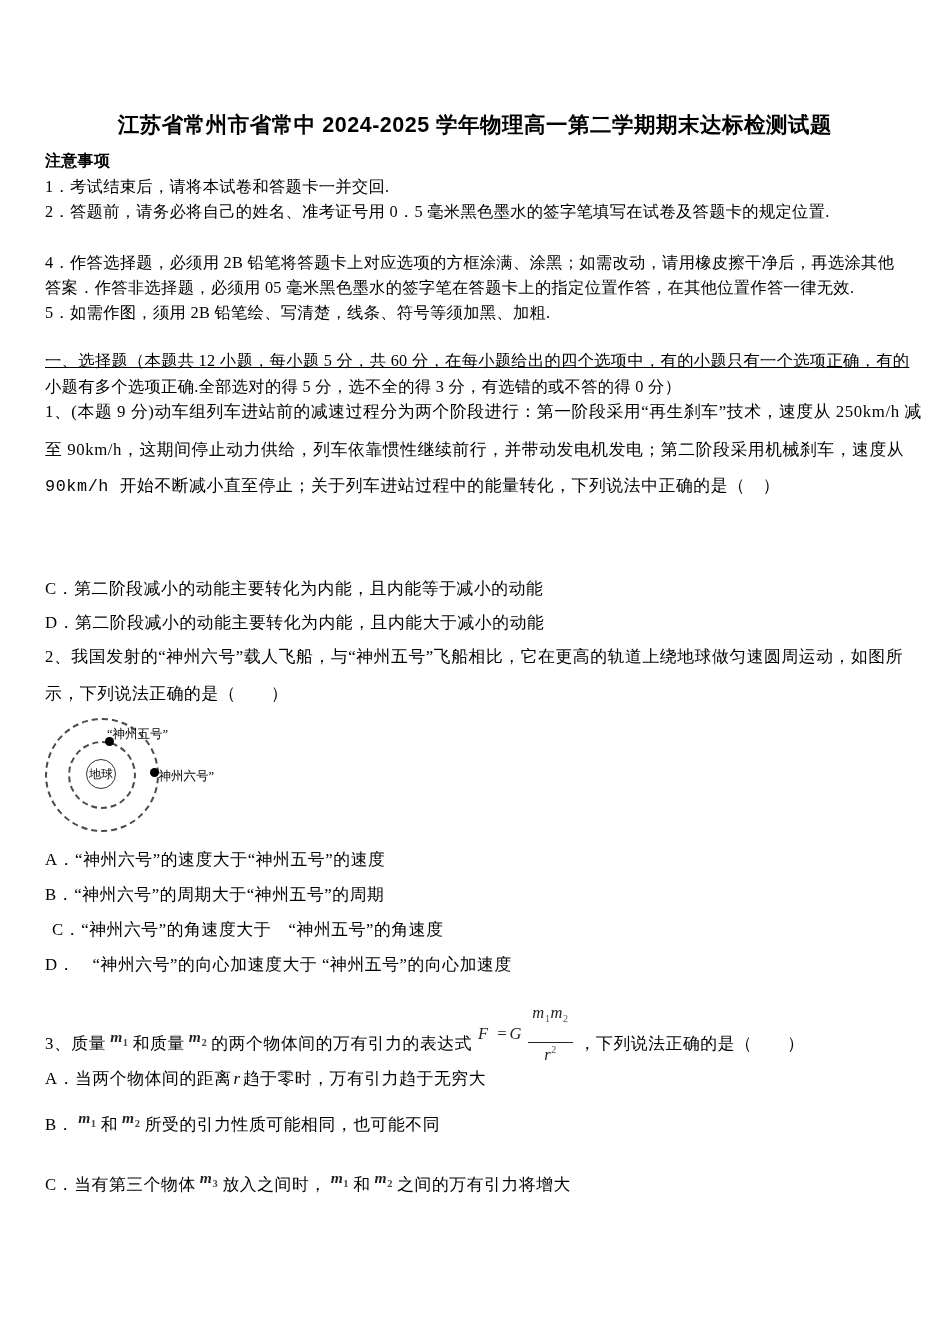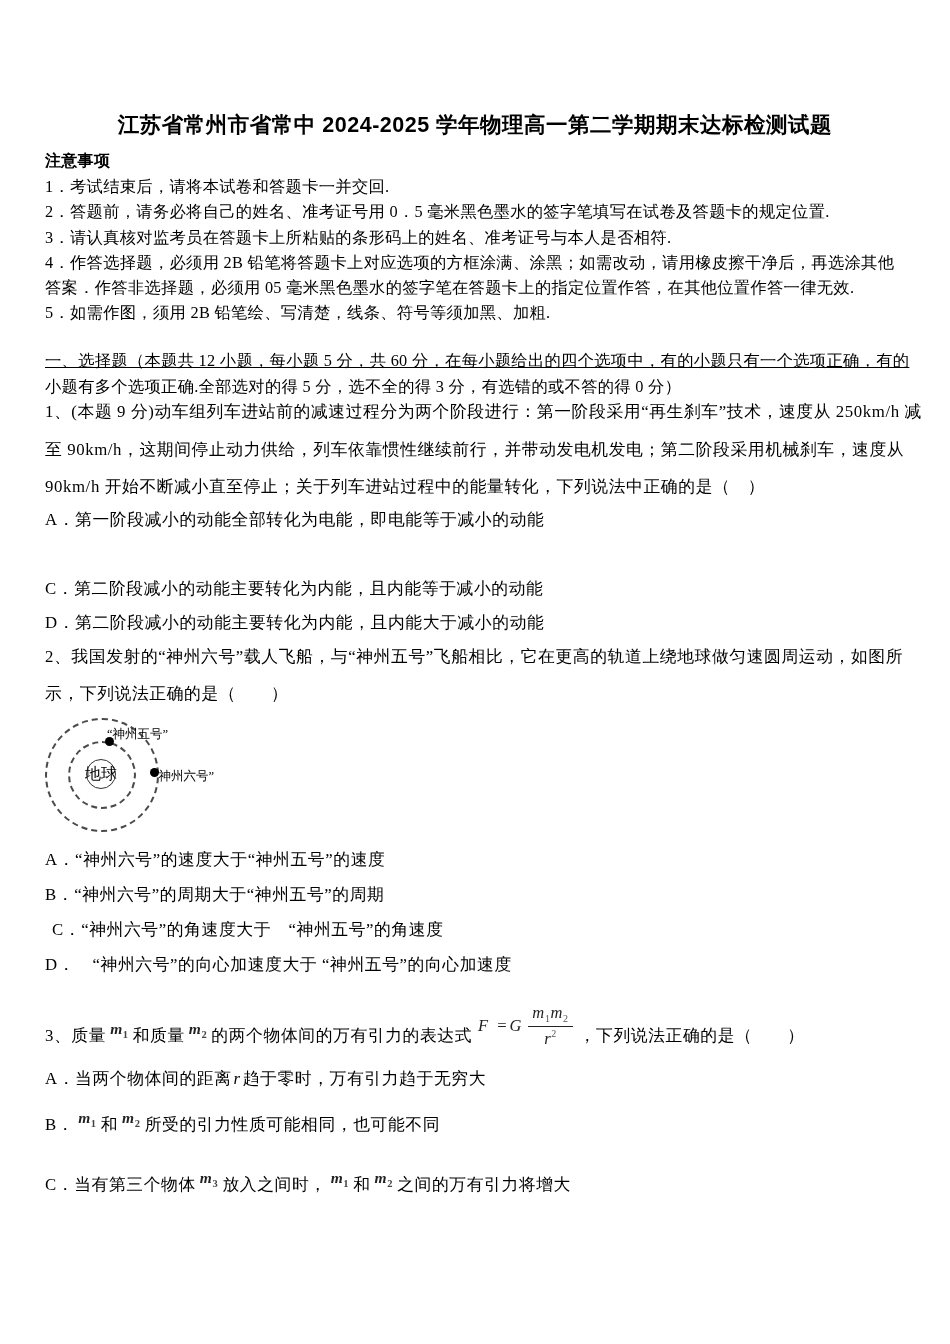--- a/index.html
+++ b/index.html
@@ -46,64 +46,62 @@
     display:inline-flex;align-items:center;
     position:relative;top:-11px;
     font-family:"Liberation Serif","DejaVu Serif",serif;
     font-style:italic;
     font-size:16.5px;color:#222;
     margin:0 6px;
     vertical-align:middle;
   }
   .formula .lhs{letter-spacing:2px;}
   .frac{display:inline-block;text-align:center;margin-left:5px;vertical-align:middle;}
-  .frac .num{display:block;border-bottom:1.2px solid #222;padding:0 4px 1px 4px;line-height:1.05;}
+  .frac .num{display:block;border-bottom:1.2px solid #222;padding:0 4px 17px 4px;line-height:1.05;}
   .frac .den{display:block;line-height:1.15;padding-top:1px;}
   .frac sub{font-size:10px;font-style:normal;color:#555;}
   .frac sup{font-size:10px;font-style:normal;color:#555;}
   
   .figure{position:absolute;left:45px;top:715px;width:210px;height:122px;}
   .orbit{position:absolute;border-radius:50%;}
   .orbit.outer{left:0;top:3px;width:110px;height:110px;border:2px dashed #4a4a4a;}
   .orbit.inner{left:23px;top:26px;width:64px;height:64px;border:2px dashed #4a4a4a;}
   .earth{
     position:absolute;left:41px;top:44px;width:28px;height:28px;
     border:1.5px solid #333;border-radius:50%;
     display:flex;align-items:center;justify-content:center;
   }
-  .earth span{font-size:16px;white-space:nowrap;letter-spacing:0;}
+  .earth span{font-size:12px;white-space:nowrap;letter-spacing:0;}
   .sat{position:absolute;width:9px;height:9px;background:#000;border-radius:50%;}
   .dot5{left:60px;top:22px;}
   .dot6{left:105px;top:53px;}
   .figlabel{position:absolute;font-size:12.5px;white-space:nowrap;letter-spacing:0;margin-top:6px;}
   .l5{left:62px;top:5px;}
   .l6{left:108px;top:47px;}
 </style>
 </head>
 <body>
 
 <div class="page">
 
   <div class="doc-title">江苏省常州市省常中 2024-2025 学年物理高一第二学期期末达标检测试题</div>
 
   <div class="line notice-head" style="top:150px;">注意事项</div>
   <div class="line" style="top:176px;">1．考试结束后，请将本试卷和答题卡一并交回.</div>
   <div class="line" style="top:201px;">2．答题前，请务必将自己的姓名、准考证号用 0．5 毫米黑色墨水的签字笔填写在试卷及答题卡的规定位置.</div>
-  <div class="line" style="top:227px;">3．请认真核对监考员在答题卡上所粘贴的条形码上的姓名、准考证号与本人是否相符.</div>
   <div class="line" style="top:252px;">4．作答选择题，必须用 2B 铅笔将答题卡上对应选项的方框涂满、涂黑；如需改动，请用橡皮擦干净后，再选涂其他</div>
   <div class="line" style="top:277px;">答案．作答非选择题，必须用 05 毫米黑色墨水的签字笔在答题卡上的指定位置作答，在其他位置作答一律无效.</div>
   <div class="line" style="top:302px;">5．如需作图，须用 2B 铅笔绘、写清楚，线条、符号等须加黑、加粗.</div>
 
   <div class="line" style="top:350px;text-decoration:underline;">一、选择题（本题共 12 小题，每小题 5 分，共 60 分，在每小题给出的四个选项中，有的小题只有一个选项正确，有的</div>
   <div class="line" style="top:376px;">小题有多个选项正确.全部选对的得 5 分，选不全的得 3 分，有选错的或不答的得 0 分）</div>
 
   <div class="line qline" style="top:401px;">1、(本题 9 分)动车组列车进站前的减速过程分为两个阶段进行：第一阶段采用“再生刹车”技术，速度从 250km/h 减</div>
   <div class="line qline" style="top:439px;">至 90km/h，这期间停止动力供给，列车依靠惯性继续前行，并带动发电机发电；第二阶段采用机械刹车，速度从</div>
-  <div class="line qline" style="top:476px;">90km/h 开始不断减小直至停止；关于列车进站过程中的能量转化，下列说法中正确的是（　）</div>
-  <div class="line qline" style="top:509px;">A．第一阶段减小的动能全部转化为电能，即电能等于减小的动能</div>
+  <div class="line qline" style="top:476px;font-family:Liberation Mono, monospace;">90km/h 开始不断减小直至停止；关于列车进站过程中的能量转化，下列说法中正确的是（　）</div>
   <div class="line qline" style="top:578px;">C．第二阶段减小的动能主要转化为内能，且内能等于减小的动能</div>
   <div class="line qline" style="top:612px;">D．第二阶段减小的动能主要转化为内能，且内能大于减小的动能</div>
 
   <div class="line qline" style="top:646px;">2、我国发射的“神州六号”载人飞船，与“神州五号”飞船相比，它在更高的轨道上绕地球做匀速圆周运动，如图所</div>
   <div class="line qline" style="top:683px;">示，下列说法正确的是（　　）</div>
 
   <div class="figure">
     <div class="orbit outer"></div>
     <div class="orbit inner"></div>
     <div class="earth">

